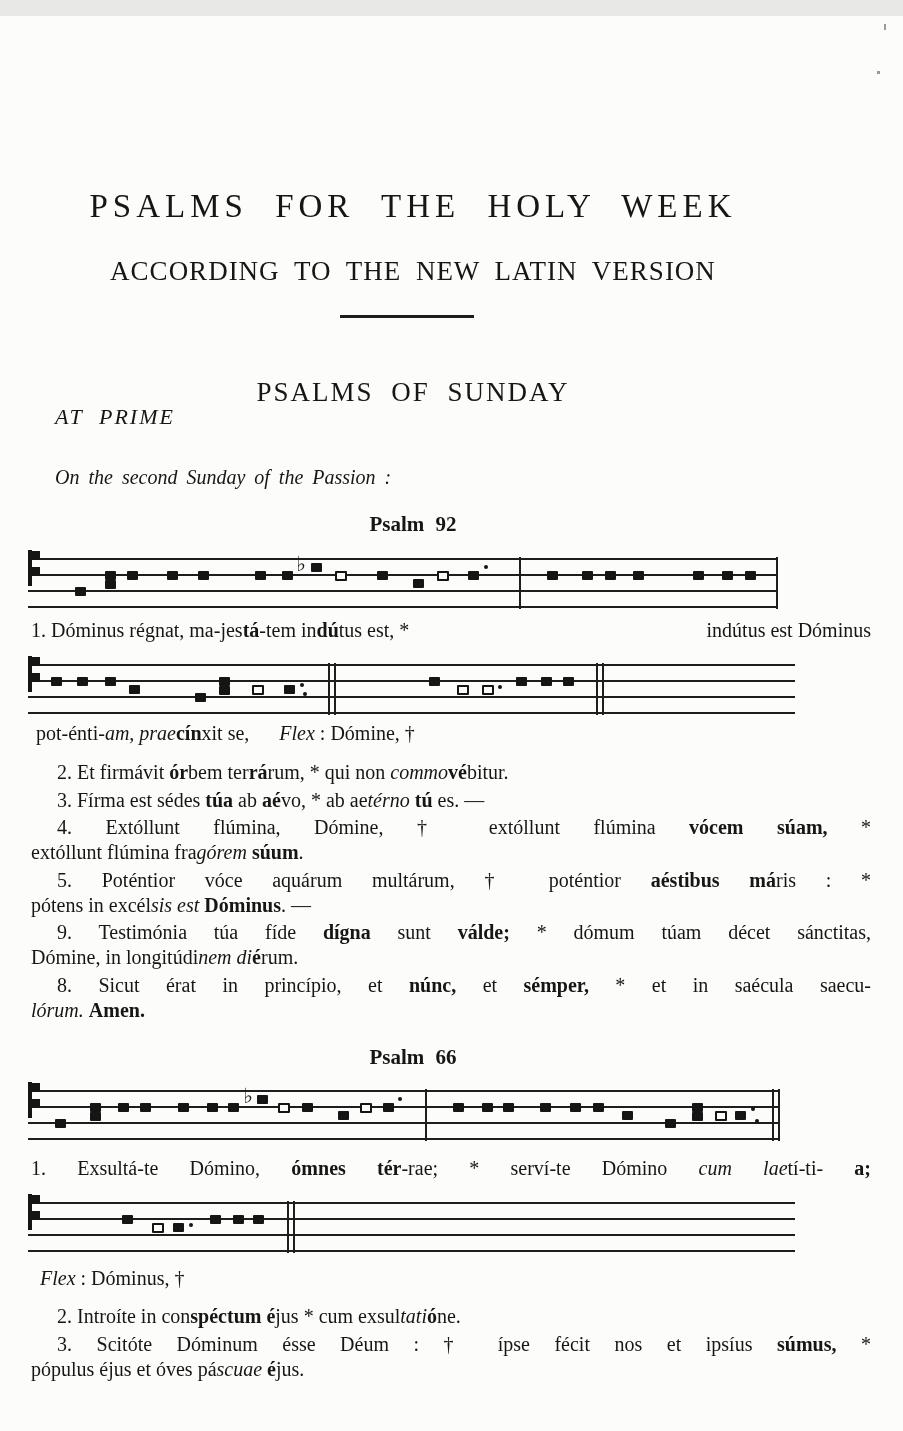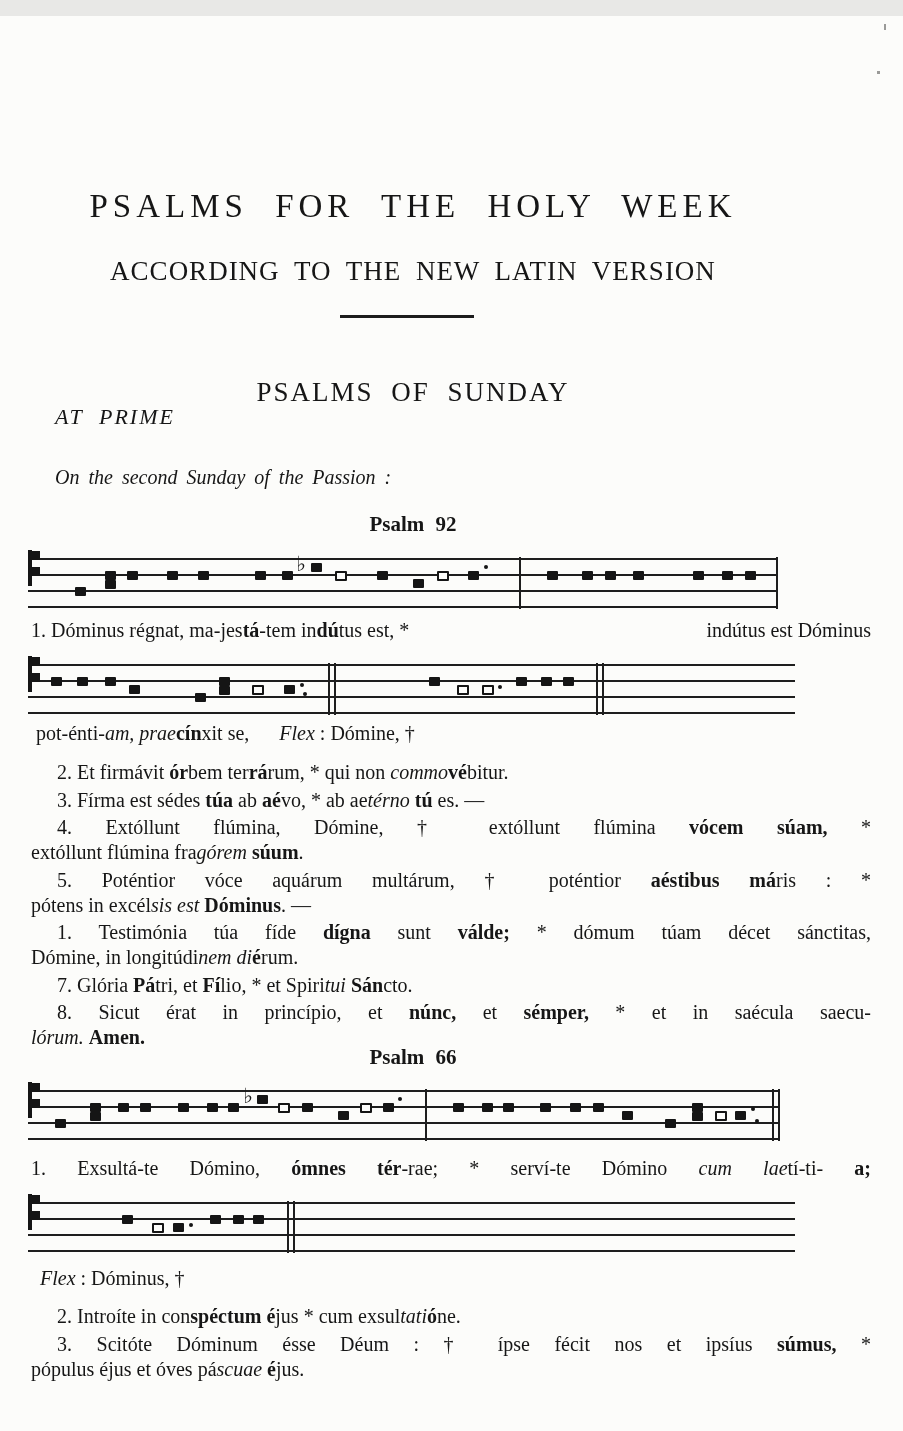--- a/index.html
+++ b/index.html
@@ -142,23 +142,22 @@
       <div class="ndbar" style="left: 568px;"></div>
     </div>
   <div class="abs fullcol chant" id="p92flex"><span class="seg-r">pot-énti-</span><span class="seg-i">am, prae</span><span class="seg-b">cín</span><span class="seg-r">xit se,</span><span style="display: inline-block; width: 30px;"></span><span class="seg-i">Flex</span><span class="seg-r"> : Dómine, †</span></div>
   <div class="abs fullcol verses" id="p92verses">
       <div class="vline ind"><span class="seg-r">2. Et firmávit </span><span class="seg-b">ór</span><span class="seg-r">bem ter</span><span class="seg-b">rá</span><span class="seg-r">rum, * qui non </span><span class="seg-i">commo</span><span class="seg-b">vé</span><span class="seg-r">bitur.</span></div>
       <div class="vline ind"><span class="seg-r">3. Fírma est sédes </span><span class="seg-b">túa</span><span class="seg-r"> ab </span><span class="seg-b">aé</span><span class="seg-r">vo, * ab ae</span><span class="seg-i">térno</span><span class="seg-r"> </span><span class="seg-b">tú</span><span class="seg-r"> es. —</span></div>
       <div class="vline ind jl"><span class="seg-r">4. Extóllunt flúmina, Dómine, † extóllunt flúmina </span><span class="seg-b">vócem súam,</span><span class="seg-r"> *</span></div>
       <div class="vline"><span class="seg-r">extóllunt flúmina fra</span><span class="seg-i">górem</span><span class="seg-r"> </span><span class="seg-b">súum</span><span class="seg-r">.</span></div>
       <div class="vline ind jl"><span class="seg-r">5. Poténtior vóce aquárum multárum, † poténtior </span><span class="seg-b">aéstibus má</span><span class="seg-r">ris : *</span></div>
       <div class="vline"><span class="seg-r">pótens in excél</span><span class="seg-i">sis est</span><span class="seg-r"> </span><span class="seg-b">Dóminus</span><span class="seg-r">. —</span></div>
-      <div class="vline ind jl"><span class="seg-r">1. Testimónia túa fíde </span><span class="seg-b">dígna</span><span class="seg-r"> sunt </span><span class="seg-b">válde;</span><span class="seg-r"> * dómum túam décet sánctitas,</span></div>
+      <div class="vline ind jl"><span class="seg-r">9. Testimónia túa fíde </span><span class="seg-b">dígna</span><span class="seg-r"> sunt </span><span class="seg-b">válde;</span><span class="seg-r"> * dómum túam décet sánctitas,</span></div>
       <div class="vline"><span class="seg-r">Dómine, in longitúdi</span><span class="seg-i">nem di</span><span class="seg-b">é</span><span class="seg-r">rum.</span></div>
-      <div class="vline ind"><span class="seg-r">7. Glória </span><span class="seg-b">Pá</span><span class="seg-r">tri, et </span><span class="seg-b">Fí</span><span class="seg-r">lio, * et Spiri</span><span class="seg-i">tui</span><span class="seg-r"> </span><span class="seg-b">Sán</span><span class="seg-r">cto.</span></div>
       <div class="vline ind jl"><span class="seg-r">8. Sicut érat in princípio, et </span><span class="seg-b">núnc,</span><span class="seg-r"> et </span><span class="seg-b">sémper,</span><span class="seg-r"> * et in saécula saecu-</span></div>
       <div class="vline"><span class="seg-i">lórum.</span><span class="seg-r"> </span><span class="seg-b">Amen.</span></div>
     </div>
 
   <div class="abs center-col psalm-h" id="h99">Psalm 66</div>
   <div class="staff" id="staff99a" style="width: 750px;">
       <div class="sline" style="top: 0px;"></div>
       <div class="sline" style="top: 16px;"></div>
       <div class="sline" style="top: 32px;"></div>
       <div class="sline" style="top: 48px;"></div>

